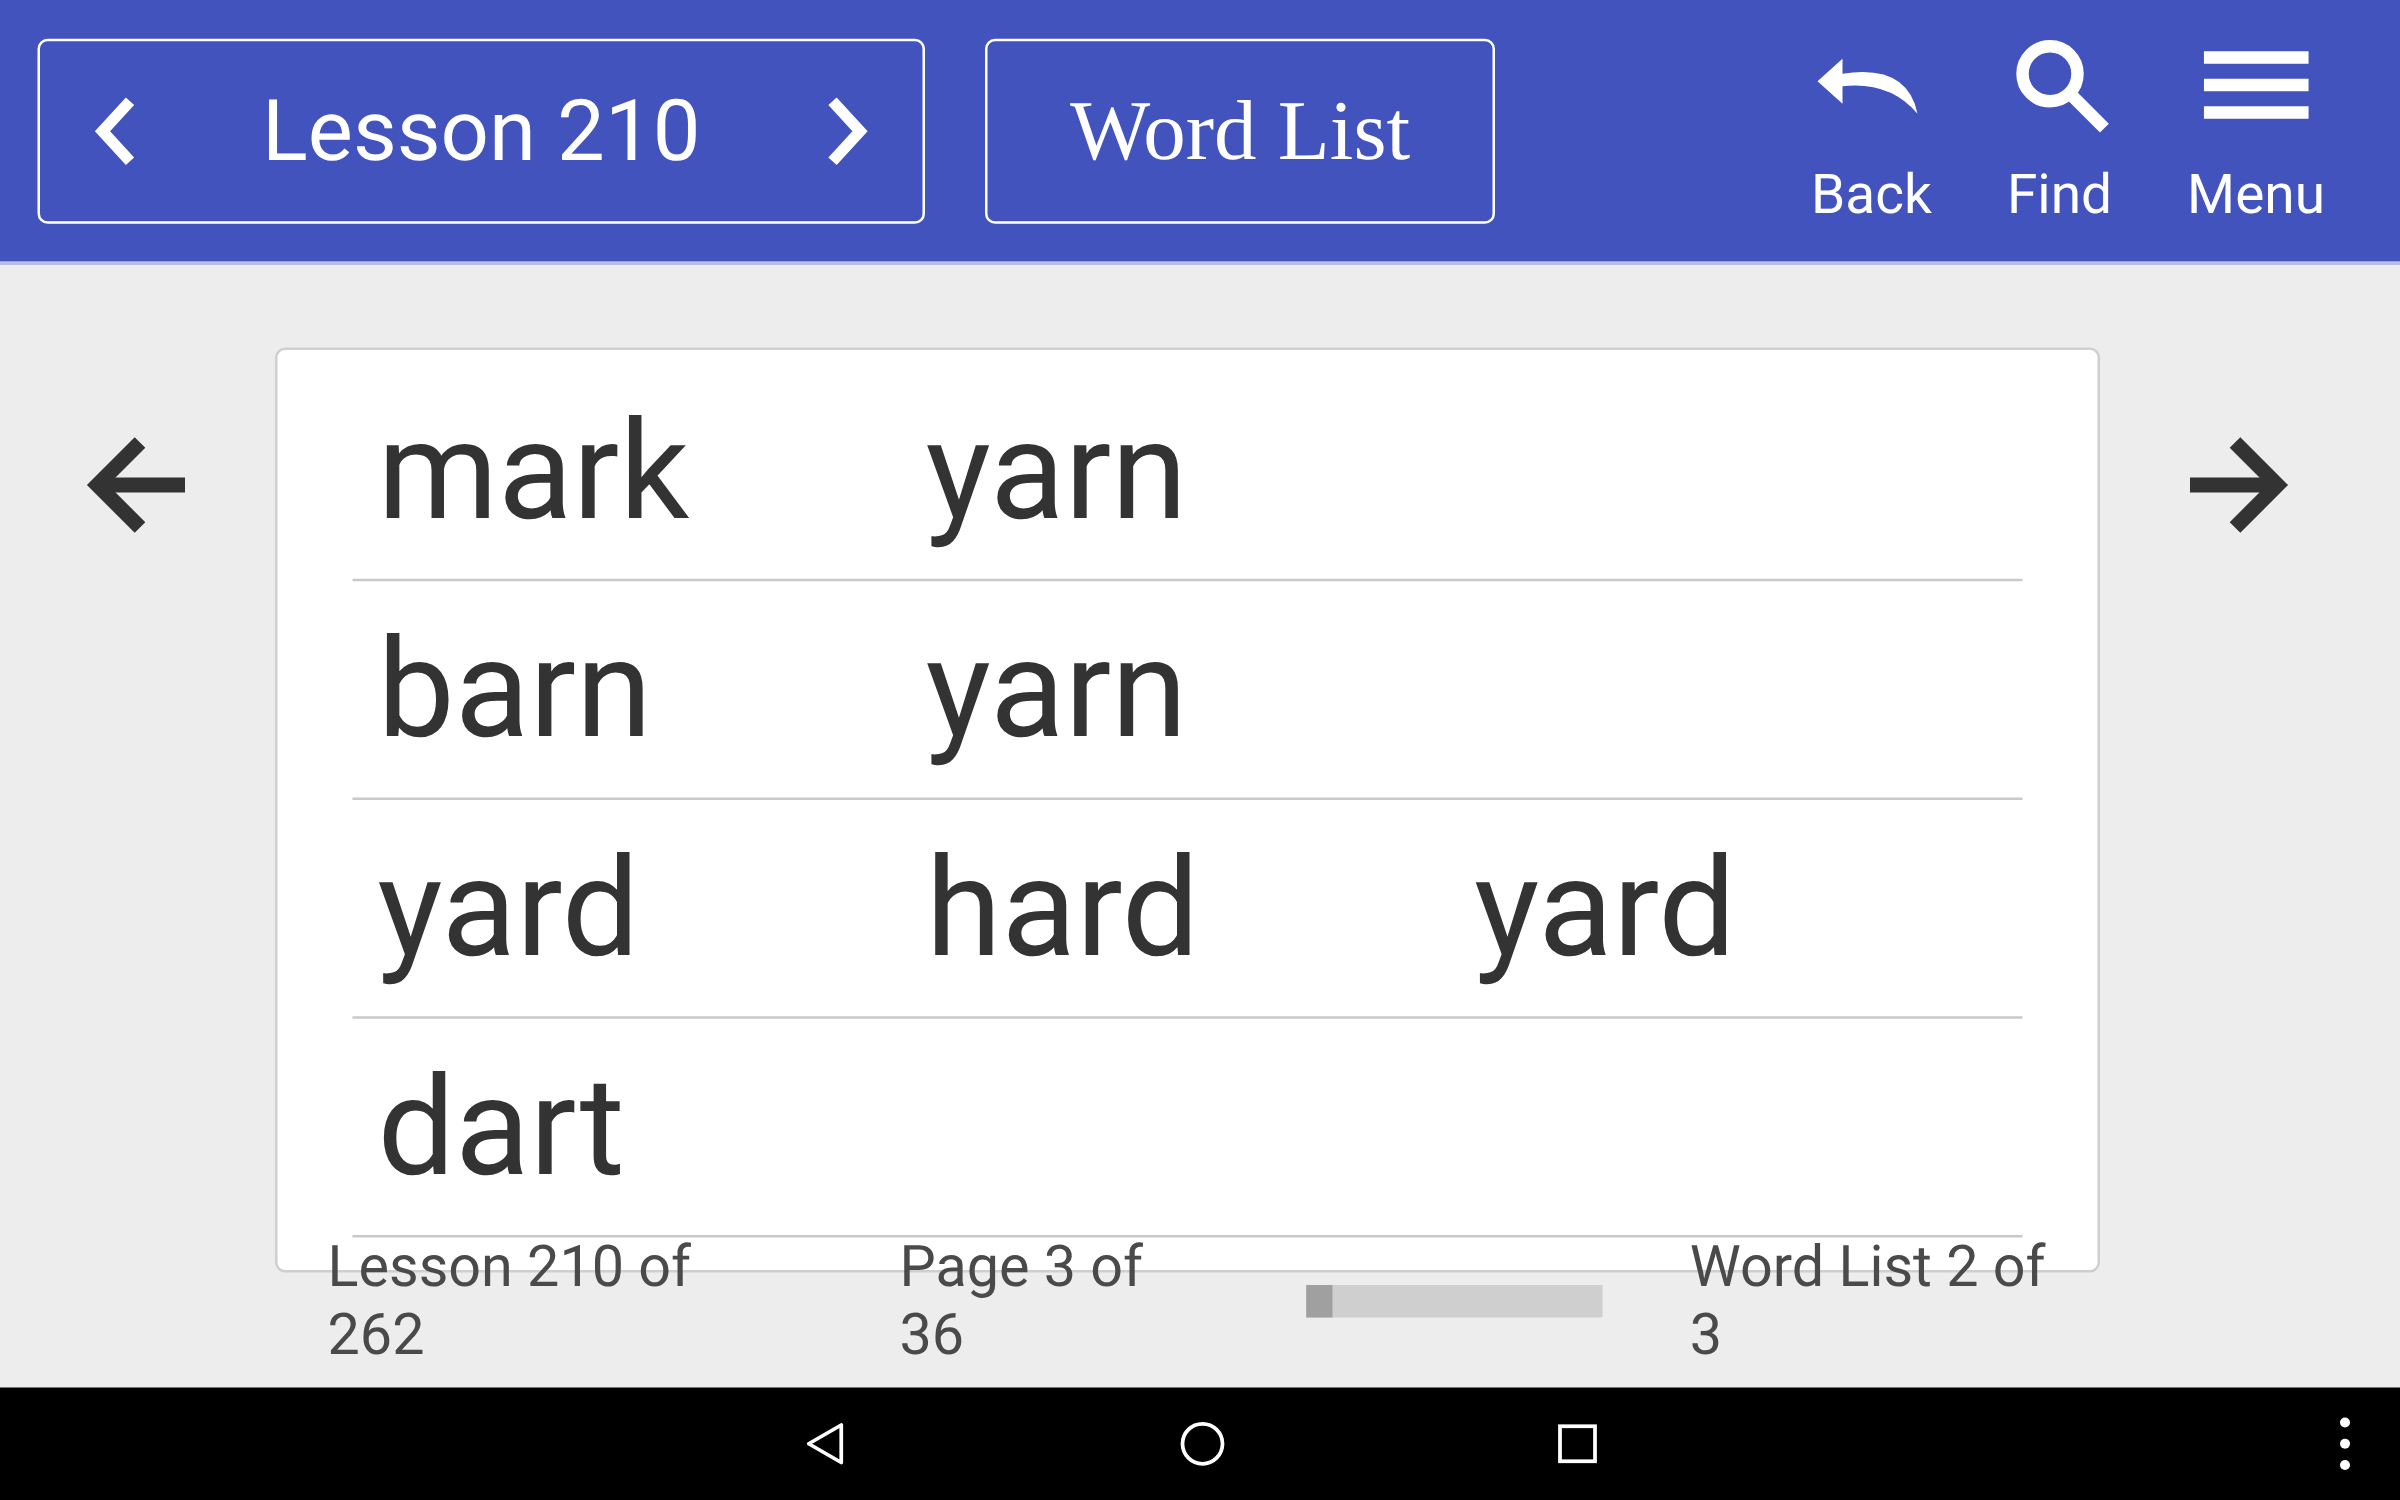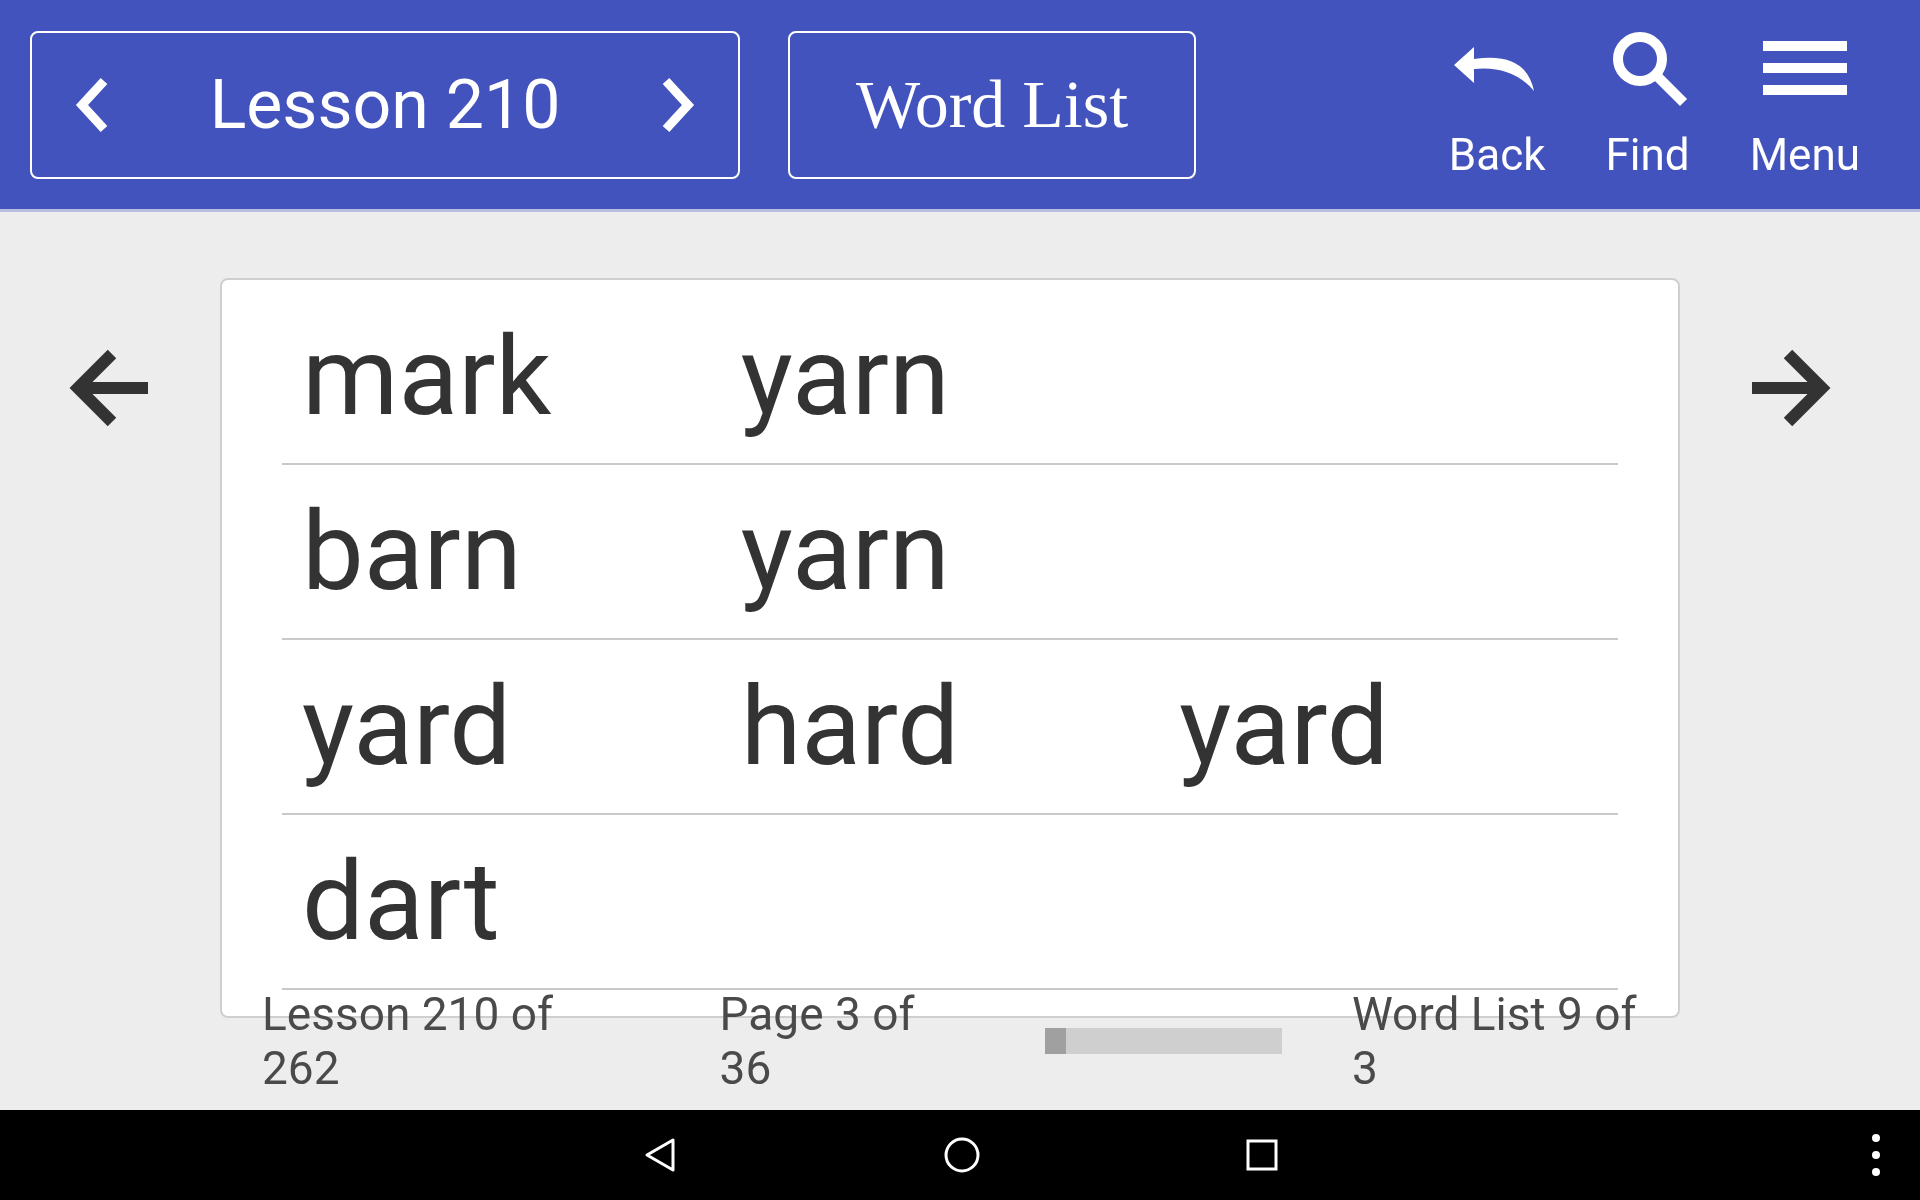--- a/index.html
+++ b/index.html
@@ -301,21 +301,21 @@
     </svg>
   </div>
 </div>
 
 <div class="status">
   <div class="status-item">Lesson 210 of 262</div>
   <div class="status-item">Page 3 of 36</div>
   <div class="progress-bar">
     <div class="progress-fill"></div>
   </div>
-  <div class="status-right">Word List 9 of 3</div>
+  <div class="status-right">Word List 2 of 3</div>
 </div>
 
 <div class="android-nav">
   <div class="android-nav-inner">
     <div class="android-nav-item">
       <svg width="42" height="42" viewBox="0 0 42 42">
         <polygon points="8,21 34,6 34,36" fill="none" stroke="#fff" stroke-width="3" stroke-linejoin="round"></polygon>
       </svg>
     </div>
     <div class="android-nav-item">

